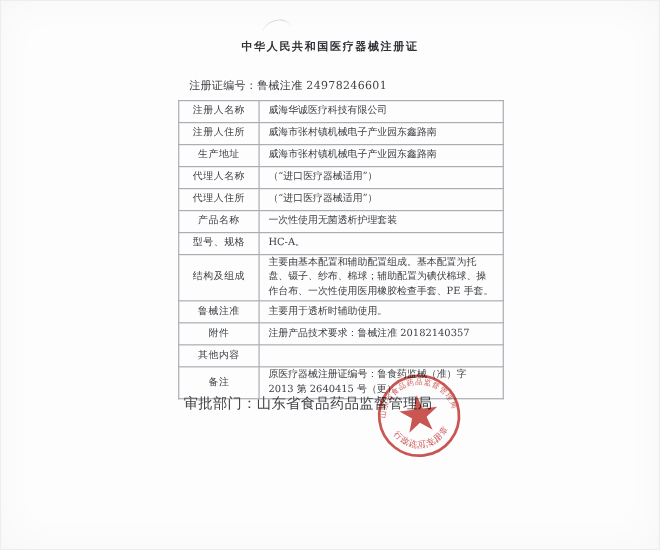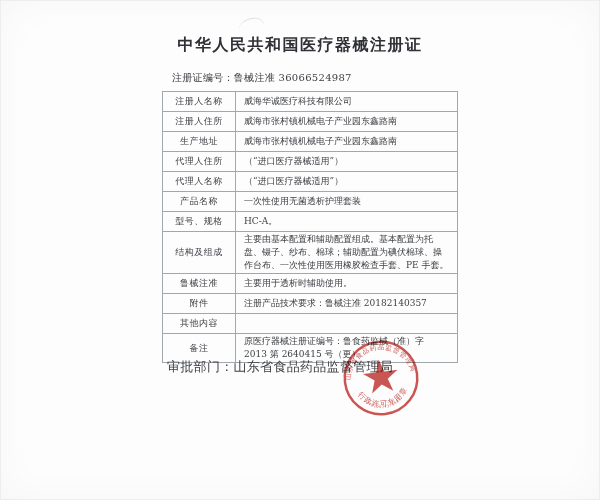--- a/index.html
+++ b/index.html
@@ -9,21 +9,21 @@
     font-family:"DejaVu Serif","Liberation Serif",serif;
     color:#44454b;
   }
   .paper{
     position:relative;width:600px;height:500px;
     background:#fdfdfd;
     box-shadow:inset 0 0 0 1px #ededed, inset 0 0 40px rgba(0,0,0,0.03);
   }
   .title{
     position:absolute;top:35px;left:0;width:600px;
-    text-align:center;font-size:16px;font-weight:600;
+    text-align:center;font-size:10px;font-weight:600;
     letter-spacing:1.5px;color:#303136;
   }
   .certline{
     position:absolute;top:71px;left:172px;
     font-size:10px;color:#3f4045;letter-spacing:0.3px;
   }
   table.cert{
     position:absolute;top:91px;left:162px;
     width:273px;border-collapse:collapse;table-layout:fixed;
   }
@@ -63,42 +63,42 @@
 </style>
 </head>
 <body>
 
 <div class="paper">
 
   <div class="artifact"></div>
 
   <div class="title">中华人民共和国医疗器械注册证</div>
 
-  <div class="certline"><span>注册证编号：</span><span>鲁械注准 36066524987</span></div>
+  <div class="certline"><span>注册证编号：</span><span>鲁械注准 24978246601</span></div>
 
   <table class="cert">
     <tbody>
         <tr>
           <td class="lbl">注册人名称</td>
           <td class="val">威海华诚医疗科技有限公司</td>
         </tr>
         <tr>
           <td class="lbl">注册人住所</td>
           <td class="val">威海市张村镇机械电子产业园东鑫路南</td>
         </tr>
         <tr>
           <td class="lbl">生产地址</td>
           <td class="val">威海市张村镇机械电子产业园东鑫路南</td>
         </tr>
         <tr>
-          <td class="lbl">代理人住所</td>
+          <td class="lbl">代理人名称</td>
           <td class="val">（“进口医疗器械适用”）</td>
         </tr>
         <tr>
-          <td class="lbl">代理人名称</td>
+          <td class="lbl">代理人住所</td>
           <td class="val">（“进口医疗器械适用”）</td>
         </tr>
         <tr>
           <td class="lbl">产品名称</td>
           <td class="val">一次性使用无菌透析护理套装</td>
         </tr>
         <tr>
           <td class="lbl">型号、规格</td>
           <td class="val">HC-A。</td>
         </tr>

